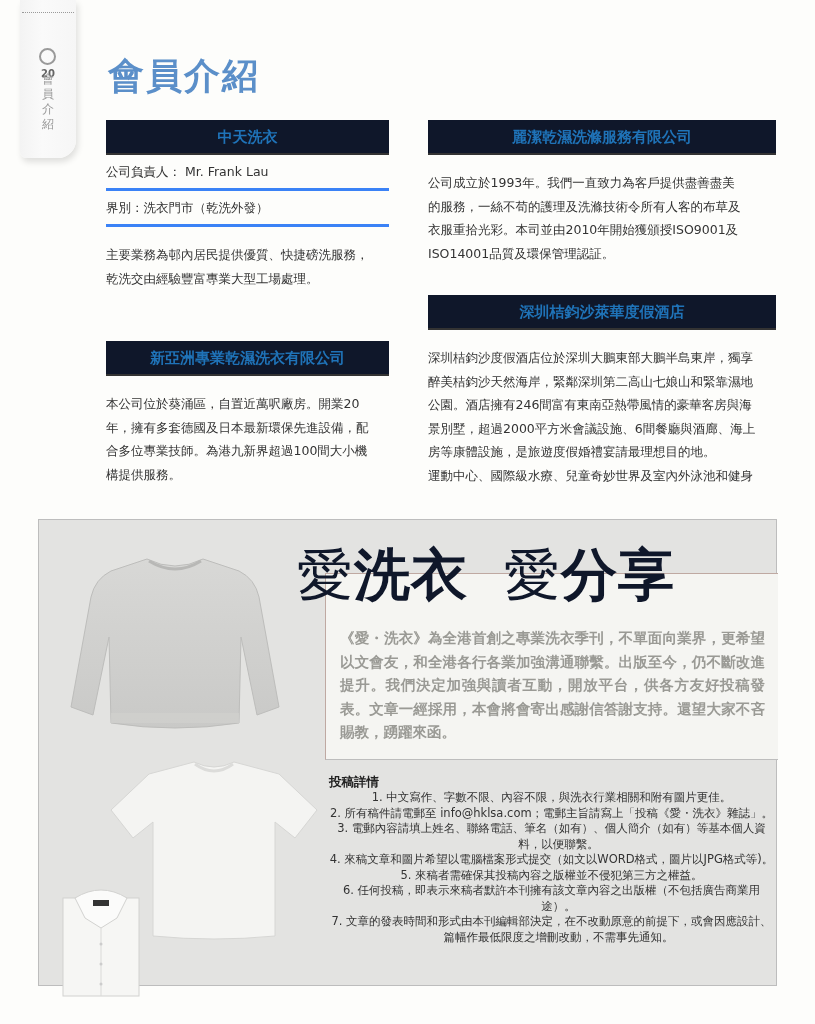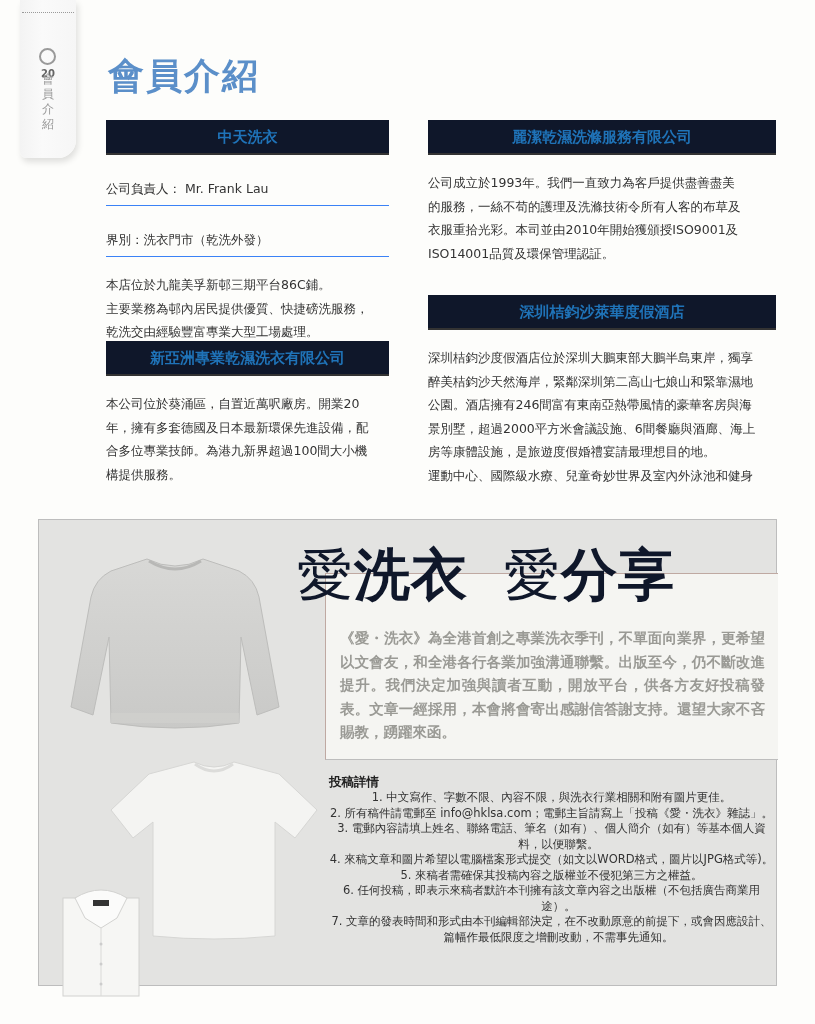--- a/index.html
+++ b/index.html
@@ -14,21 +14,21 @@
   .side-tab .pg { position: absolute; top: 24px; width: 100%; text-align: center; font-size: 10px; font-weight: bold; color: #666; margin-top: 44px; }
   .side-tab .circle { position: absolute; top: 48px; left: 19px; width: 17px; height: 17px; border: 2px solid #9a9a9a; border-radius: 50%; }
   .side-tab .vtext { position: absolute; top: 72px; left: 0; width: 100%; text-align: center; font-size: 12px; line-height: 15px; color: #999; }
   .side-tab .vtext span { display: block; }
 
   .page-title { position: absolute; left: 108px; top: 52px; font-size: 36px; font-weight: bold; color: #5b8fc9; letter-spacing: 2px; }
 
   .card { position: absolute; }
   .card-head { background: #0f172a; height: 35px; border-bottom: 2px solid #333; text-align: center;
     line-height: 35px; font-size: 15px; font-weight: bold; color: #1f73b8; }
-  .card-row { font-size: 12.5px; color: #333; padding: 24px 0 6px; border-bottom: 1px solid #3b82f6; line-height: 20px; }
+  .card-row { font-size: 12.5px; color: #333; padding: 7px 0 6px; border-bottom: 3px solid #3b82f6; line-height: 20px; }
   .card-body { font-size: 12.5px; color: #333; line-height: 23.5px; padding-top: 16px; }
 
   
   .promo { position: absolute; left: 38px; top: 519px; width: 739px; height: 467px; background: #e3e3e1; border: 1px solid #bdbdbd; }
   .sweater { position: absolute; left: 30px; top: 37px; }
   .tshirt { position: absolute; left: 70px; top: 240px; }
   .shirt { position: absolute; left: 22px; top: 368px; }
 
   .promo-title { position: absolute; left: 258px; top: 20px; font-size: 56px; color: #0f172a; white-space: nowrap; letter-spacing: 1px; line-height: 70px; }
   .promo-title .light { font-weight: normal; }
@@ -59,21 +59,20 @@
   </div>
 </div>
 
 <h1 class="page-title">會員介紹</h1>
 
 <div class="card" style="left:106px;top:120px;width:283px;">
   <div class="card-head">中天洗衣</div>
   <div class="card-row">公司負責人： Mr. Frank Lau</div>
   <div class="card-row">界別：洗衣門市（乾洗外發）</div>
   <div class="card-body">
-    <div>本店位於九龍美孚新邨三期平台86C鋪。</div>
     <div>主要業務為邨內居民提供優質、快捷磅洗服務，</div>
     <div>乾洗交由經驗豐富專業大型工場處理。</div>
   </div>
 </div>
 
 <div class="card" style="left:106px;top:341px;width:283px;">
   <div class="card-head">新亞洲專業乾濕洗衣有限公司</div>
   <div class="card-body">
     <div>本公司位於葵涌區，自置近萬呎廠房。開業20</div>
     <div>年，擁有多套德國及日本最新環保先進設備，配</div>

